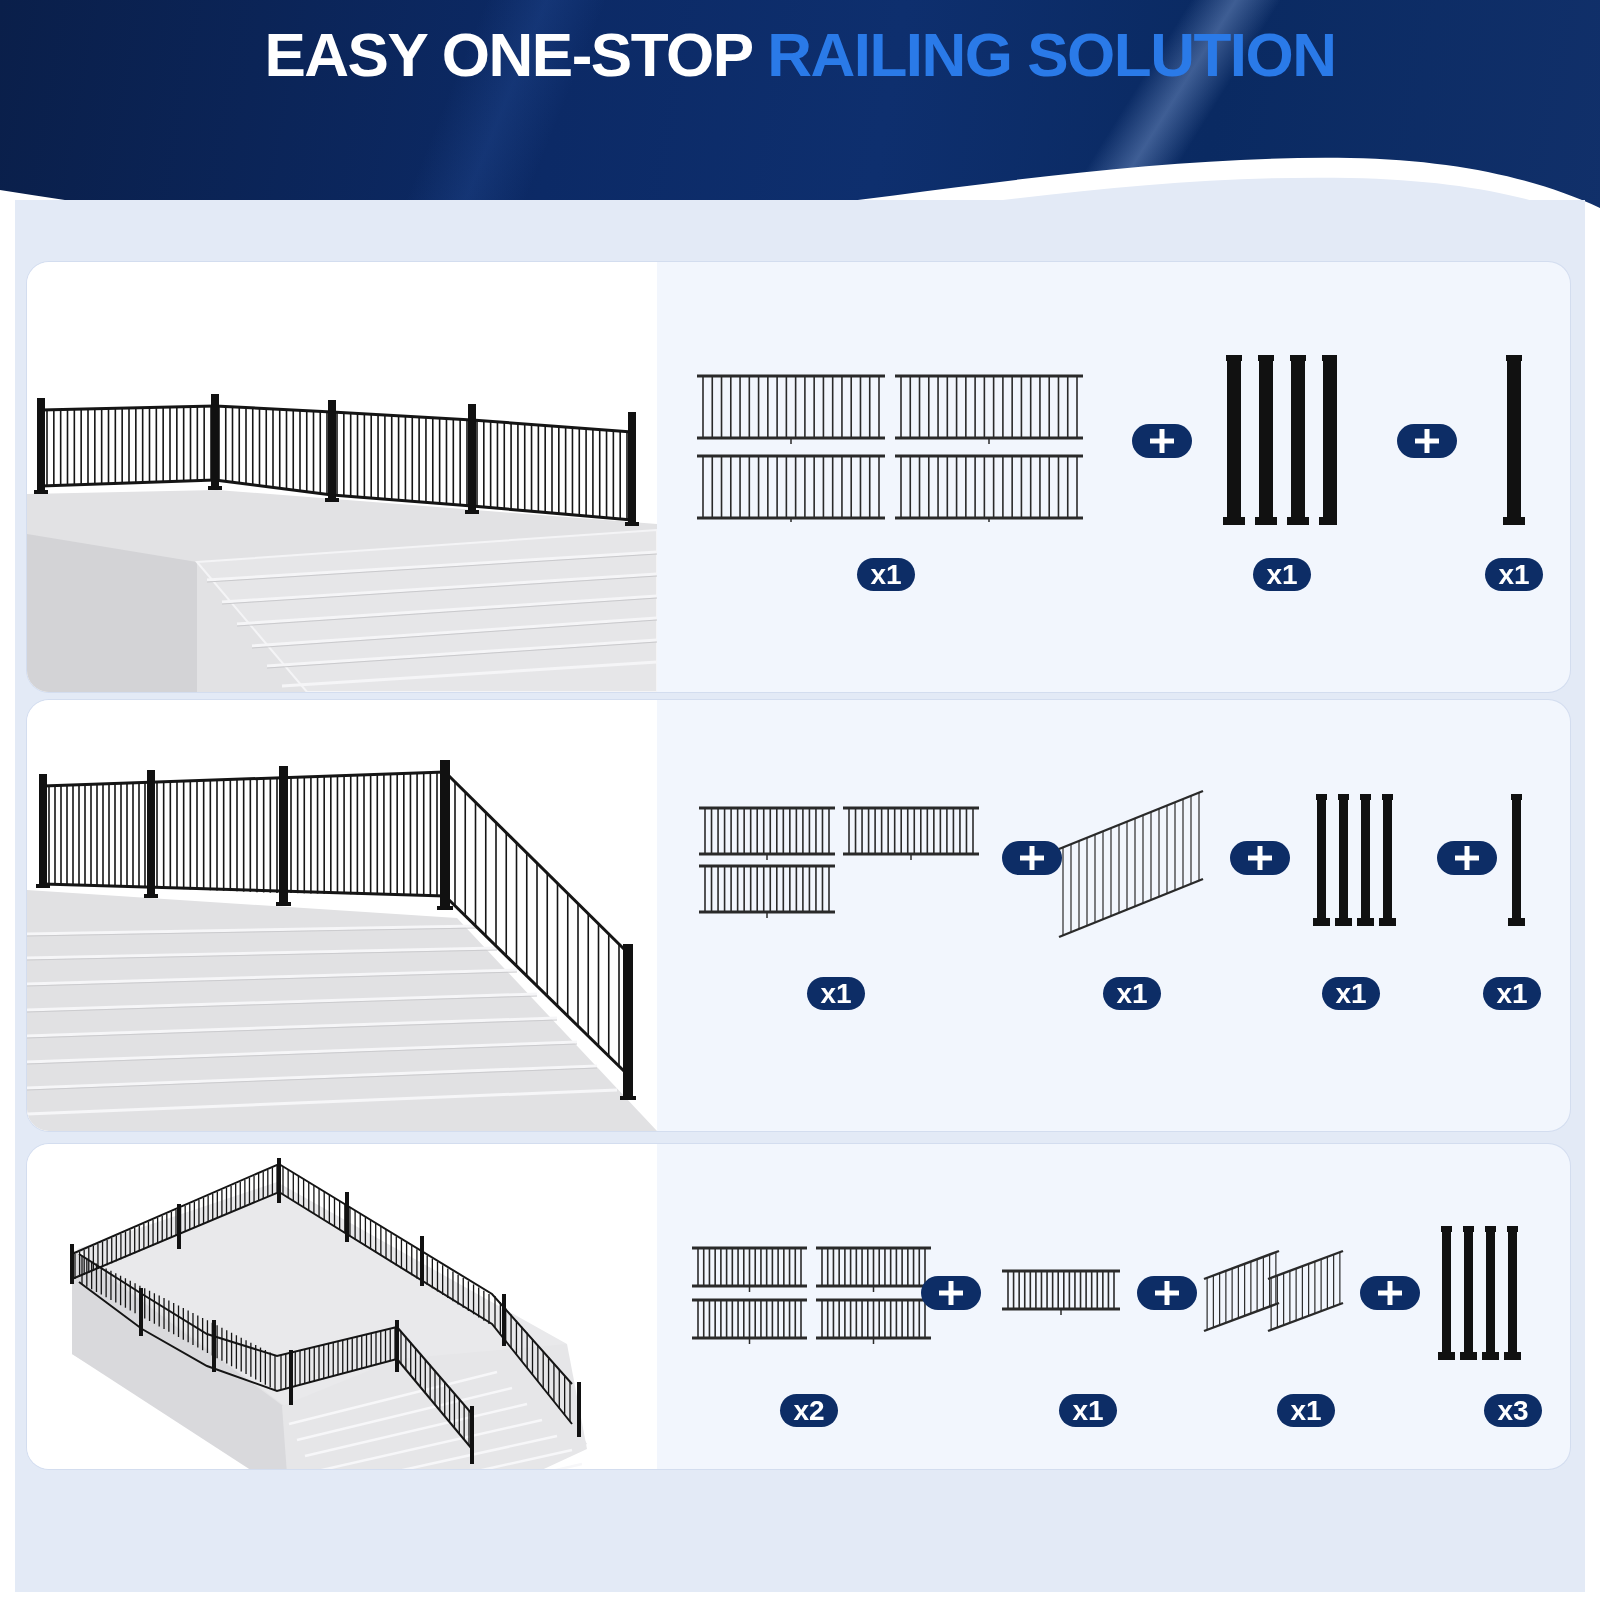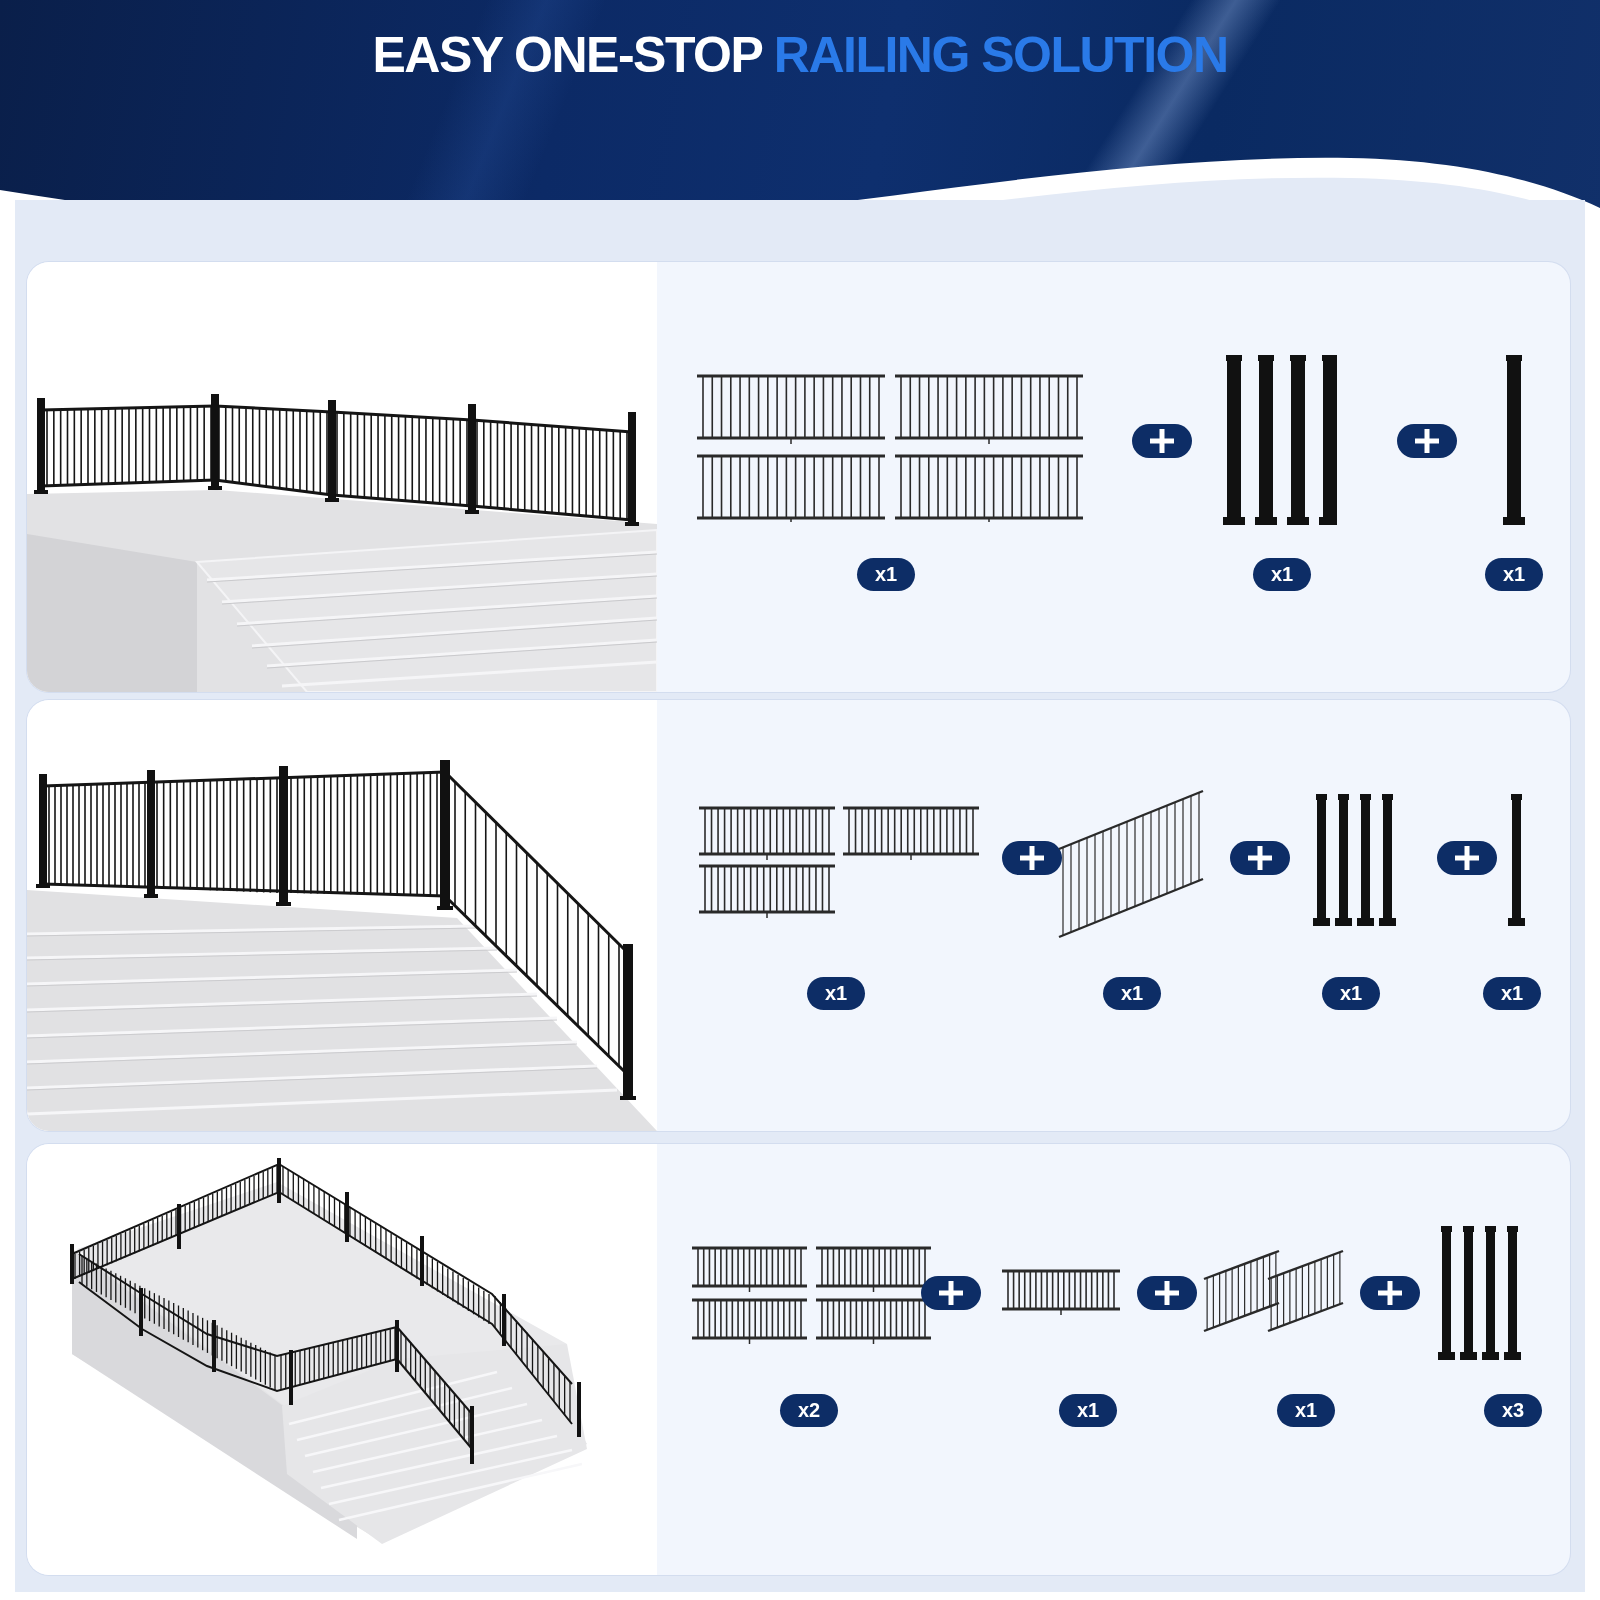--- a/index.html
+++ b/index.html
@@ -19,21 +19,21 @@
   }
   .header .streak2 {
     position: absolute; top: -40px; left: 430px; width: 120px; height: 360px;
     background: linear-gradient(90deg, rgba(255,255,255,0) 0%, rgba(60,110,200,0.18) 50%, rgba(255,255,255,0) 100%);
     transform: skewX(-22deg);
   }
   .wave { position: absolute; left: 0; top: 150px; width: 1600px; height: 110px; }
 
   .title {
     position: absolute; left: 0; top: 18px; width: 1600px; text-align: center;
-    font-family: "Liberation Sans", sans-serif; font-weight: 700; font-size: 50px;
+    font-family: "Liberation Sans", sans-serif; font-weight: 700; font-size: 62px;
     letter-spacing: -1.5px; line-height: 74px; color: #ffffff;
   }
   .title .accent { color: #2a7ae8; }
 
   .banner {
     position: absolute; left: 268px; top: 101px; width: 1068px; height: 47px;
     background: #f7841a; border-radius: 24px;
     display: flex; align-items: center;
   }
   .banner .thumb { position: absolute; left: 52px; top: 8px; width: 40px; height: 32px; }
@@ -61,21 +61,21 @@
     position: absolute; width: 60px; height: 34px; border-radius: 17px; background: #0d2d66;
   }
   .plus::before, .plus::after {
     content: ""; position: absolute; left: 50%; top: 50%; background: #ffffff; transform: translate(-50%, -50%);
   }
   .plus::before { width: 24px; height: 5px; }
   .plus::after { width: 5px; height: 24px; }
 
   .qty {
     position: absolute; height: 33px; min-width: 58px; padding: 0 10px; border-radius: 17px;
-    background: #0d2d66; color: #ffffff; font-weight: 700; font-size: 20px; line-height: 33px;
+    background: #0d2d66; color: #ffffff; font-weight: 700; font-size: 28px; line-height: 33px;
     text-align: center; font-family: "Liberation Sans", sans-serif;
   }
   .part { position: absolute; }
 </style>
 </head>
 <body>
 
 <div class="header">
   <div class="streak2"></div>
   <div class="streak"></div>
@@ -604,21 +604,21 @@
         </g>
     </svg>
 
     <div class="qty" style="left:150px;top:277px;">x1</div>
     <div class="qty" style="left:446px;top:277px;">x1</div>
     <div class="qty" style="left:665px;top:277px;">x1</div>
     <div class="qty" style="left:826px;top:277px;">x1</div>
   </div>
 </div>
 
-<div class="card" style="top:1144px;height:431px;">
+<div class="card" style="top:1144px;height:325px;">
   <div class="scene">
     <svg width="630" height="431" viewBox="0 0 630 431">
 
       <polygon points="45,115 250,40 480,170 560,300 350,395 45,210" fill="#e4e4e6"></polygon>
       <polygon points="45,115 45,210 330,395 330,330 260,265 45,105" fill="#d9d9dc"></polygon>
 
       <polygon points="50,105 250,38 540,200 300,300 255,260" fill="#e9e9eb"></polygon>
 
       <polygon points="255,262 370,215 540,200 560,305 355,400 260,330" fill="#e6e6e8"></polygon>
       <g stroke="#f7f7f9" stroke-width="2.5">

